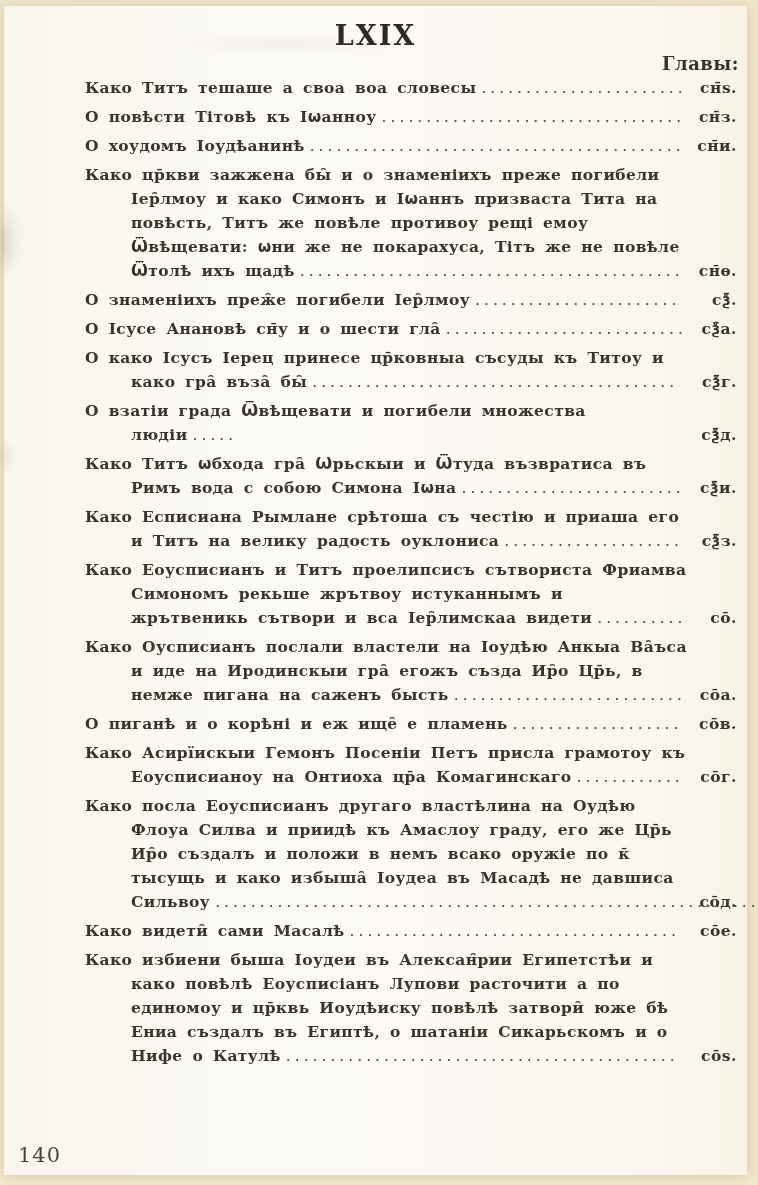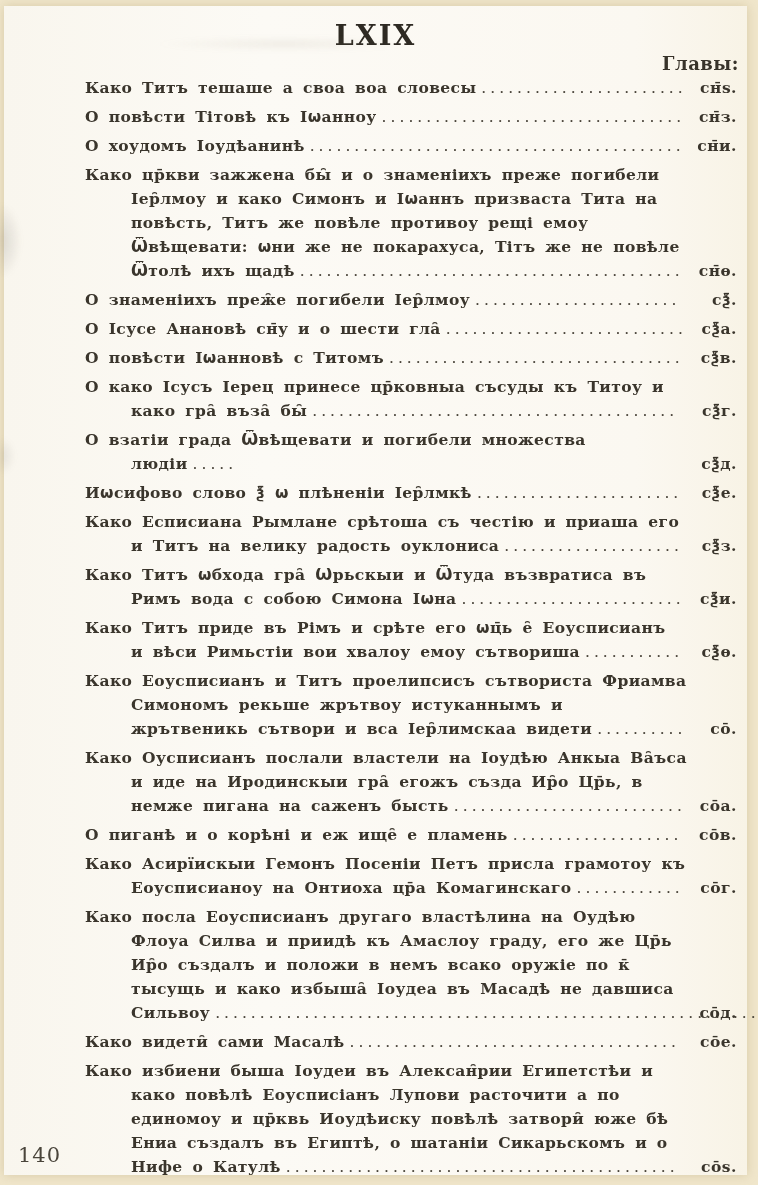--- a/index.html
+++ b/index.html
@@ -94,27 +94,24 @@
 
   <div class="col-header">Главы:</div>
 
   <main id="toc">
       <div class="entry"><span class="text">Како Титъ тешаше а своа воа словесы</span><span class="dots">.......................</span><span class="num">сн̄ѕ.</span></div>
       <div class="entry"><span class="text">О повѣсти Тітовѣ къ Іѡанноу</span><span class="dots">..................................</span><span class="num">сн̄з.</span></div>
       <div class="entry"><span class="text">О хоудомъ Іоудѣанинѣ</span><span class="dots">..........................................</span><span class="num">сн̄и.</span></div>
       <div class="entry"><span class="text">Како цр̄кви зажжена бы̑ и о знаменіихъ преже погибели Іер̑лмоу и како Симонъ и Іѡаннъ призваста Тита на повѣсть, Титъ же повѣле противоу рещі емоу Ѿвѣщевати: ѡни же не покарахуса, Тітъ же не повѣле Ѿтолѣ ихъ щадѣ</span><span class="dots">...........................................</span><span class="num">сн̄ѳ.</span></div>
       <div class="entry"><span class="text">О знаменіихъ преж̑е погибели Іер̑лмоу</span><span class="dots">.......................</span><span class="num">сѯ̄.</span></div>
       <div class="entry"><span class="text">О Ісусе Анановѣ сн̄у и о шести гла̑</span><span class="dots">...........................</span><span class="num">сѯ̄а.</span></div>
-      <div class="entry"><span class="text">О повѣсти Іѡанновѣ с Титомъ</span><span class="dots">.................................</span><span class="num">сѯ̄в.</span></div>
       <div class="entry"><span class="text">О како Ісусъ Іерец принесе цр̄ковныа съсуды къ Титоу и како гра̑ въза̑ бы̑</span><span class="dots">.........................................</span><span class="num">сѯ̄г.</span></div>
       <div class="entry"><span class="text">О взатіи града Ѿвѣщевати и погибели множества людіи</span><span class="dots">.....</span><span class="num">сѯ̄д.</span></div>
-      <div class="entry"><span class="text">Иѡсифово слово ѯ̄ ѡ плѣненіи Іер̑лмкѣ</span><span class="dots">.......................</span><span class="num">сѯ̄е.</span></div>
+      <div class="entry"><span class="text">Како Титъ ѡбхода гра̑ Ѡрьскыи и Ѿтуда възвратиса въ Римъ вода с собою Симона Іѡна</span><span class="dots">.........................</span><span class="num">сѯ̄и.</span></div>
       <div class="entry"><span class="text">Како Есписиана Рымлане срѣтоша съ честію и приаша его и Титъ на велику радость оуклониса</span><span class="dots">....................</span><span class="num">сѯ̄з.</span></div>
-      <div class="entry"><span class="text">Како Титъ ѡбхода гра̑ Ѡрьскыи и Ѿтуда възвратиса въ Римъ вода с собою Симона Іѡна</span><span class="dots">.........................</span><span class="num">сѯ̄и.</span></div>
-      <div class="entry"><span class="text">Како Титъ приде въ Рімъ и срѣте его ѡц̄ь е̑ Еоусписианъ и вѣси Римьстіи вои хвалоу емоу сътвориша</span><span class="dots">...........</span><span class="num">сѯ̄ѳ.</span></div>
       <div class="entry"><span class="text">Како Еоусписианъ и Титъ проелипсисъ сътвориста Фриамва Симономъ рекьше жрътвоу истуканнымъ и жрътвеникь сътвори и вса Іер̑лимскаа видети</span><span class="dots">..........</span><span class="num">со̄.</span></div>
       <div class="entry"><span class="text">Како Оусписианъ послали властели на Іоудѣю Анкыа Ва̑ъса и иде на Иродинскыи гра̑ егожъ създа Ир̑о Цр̄ь, в немже пигана на саженъ бысть</span><span class="dots">..........................</span><span class="num">со̄а.</span></div>
       <div class="entry"><span class="text">О пиганѣ и о корѣні и еж ище̑ е пламень</span><span class="dots">...................</span><span class="num">со̄в.</span></div>
       <div class="entry"><span class="text">Како Асирїискыи Гемонъ Посеніи Петъ присла грамотоу къ Еоусписианоу на Онтиоха цр̄а Комагинскаго</span><span class="dots">............</span><span class="num">со̄г.</span></div>
       <div class="entry"><span class="text">Како посла Еоусписианъ другаго властѣлина на Оудѣю Флоуа Силва и приидѣ къ Амаслоу граду, его же Цр̄ь Ир̑о създалъ и положи в немъ всако оружіе по к̄ тысущь и како избыша̑ Іоудеа въ Масадѣ не давшиса Сильвоу</span><span class="dots">............................................................................................................................................................................................................................................................................................................</span><span class="num">со̄д.</span></div>
       <div class="entry"><span class="text">Како видети̑ сами Масалѣ</span><span class="dots">.....................................</span><span class="num">со̄е.</span></div>
       <div class="entry"><span class="text">Како избиени быша Іоудеи въ Алексан̑рии Египетстѣи и како повѣлѣ Еоусписіанъ Лупови расточити а по единомоу и цр̄квь Иоудѣиску повѣлѣ затвори̑ юже бѣ Ениа създалъ въ Египтѣ, о шатаніи Сикарьскомъ и о Нифе о Катулѣ</span><span class="dots">............................................</span><span class="num">со̄ѕ.</span></div>
     </main>
 
   <div class="pagenum">140</div>

